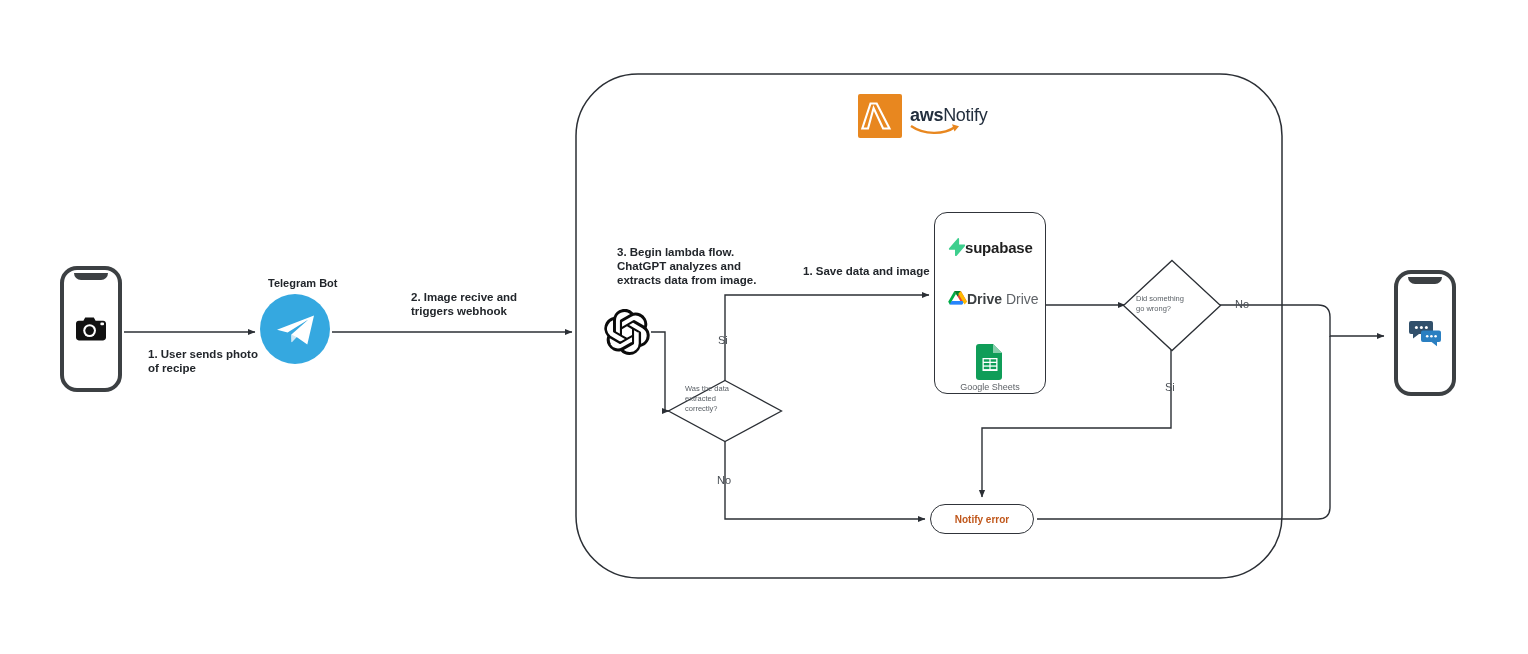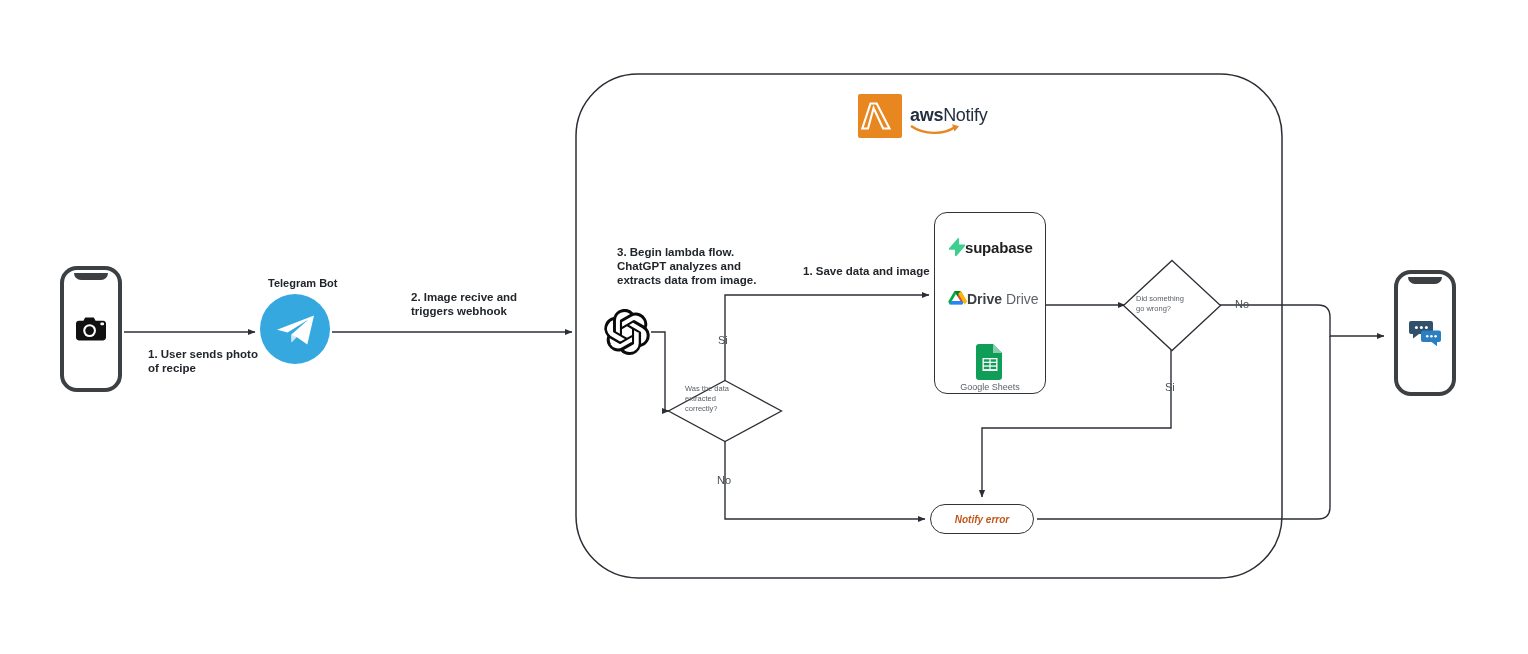--- a/index.html
+++ b/index.html
@@ -33,21 +33,21 @@
   .svc-card{position:absolute;border:1.4px solid #30343a;border-radius:13px;background:#fff;box-sizing:border-box;}
   .svc-row{position:absolute;display:flex;align-items:center;}
   .supa-txt{font-size:15px;font-weight:bold;color:#1f1f1f;letter-spacing:-.2px;}
   .gd-txt{font-size:14px;color:#5f6368;}
   .gd-txt b{color:#3c4043;font-weight:bold;}
   .gs-txt{position:absolute;font-size:9px;color:#5f6368;text-align:center;width:100%;}
 
   
   .pill{position:absolute;border:1.4px solid #30343a;border-radius:17px;background:#fff;box-sizing:border-box;
         display:flex;align-items:center;justify-content:center;}
-  .pill span{font-size:10px;font-weight:bold;color:#c0571b;font-style:italic;}
+  .pill span{font-size:10px;font-weight:bold;color:#c0571b;}
 </style>
 </head>
 <body>
 
 <div id="canvas">
 
   <svg class="abs" width="1528" height="654" viewBox="0 0 1528 654" style="left:0;top:0;">
     <defs>
       <marker id="ah" markerWidth="9" markerHeight="9" refX="7.2" refY="3.6" orient="auto" markerUnits="userSpaceOnUse">
         <path d="M0,0.4 L7.6,3.6 L0,6.8 z" fill="#2b2f35"></path>

